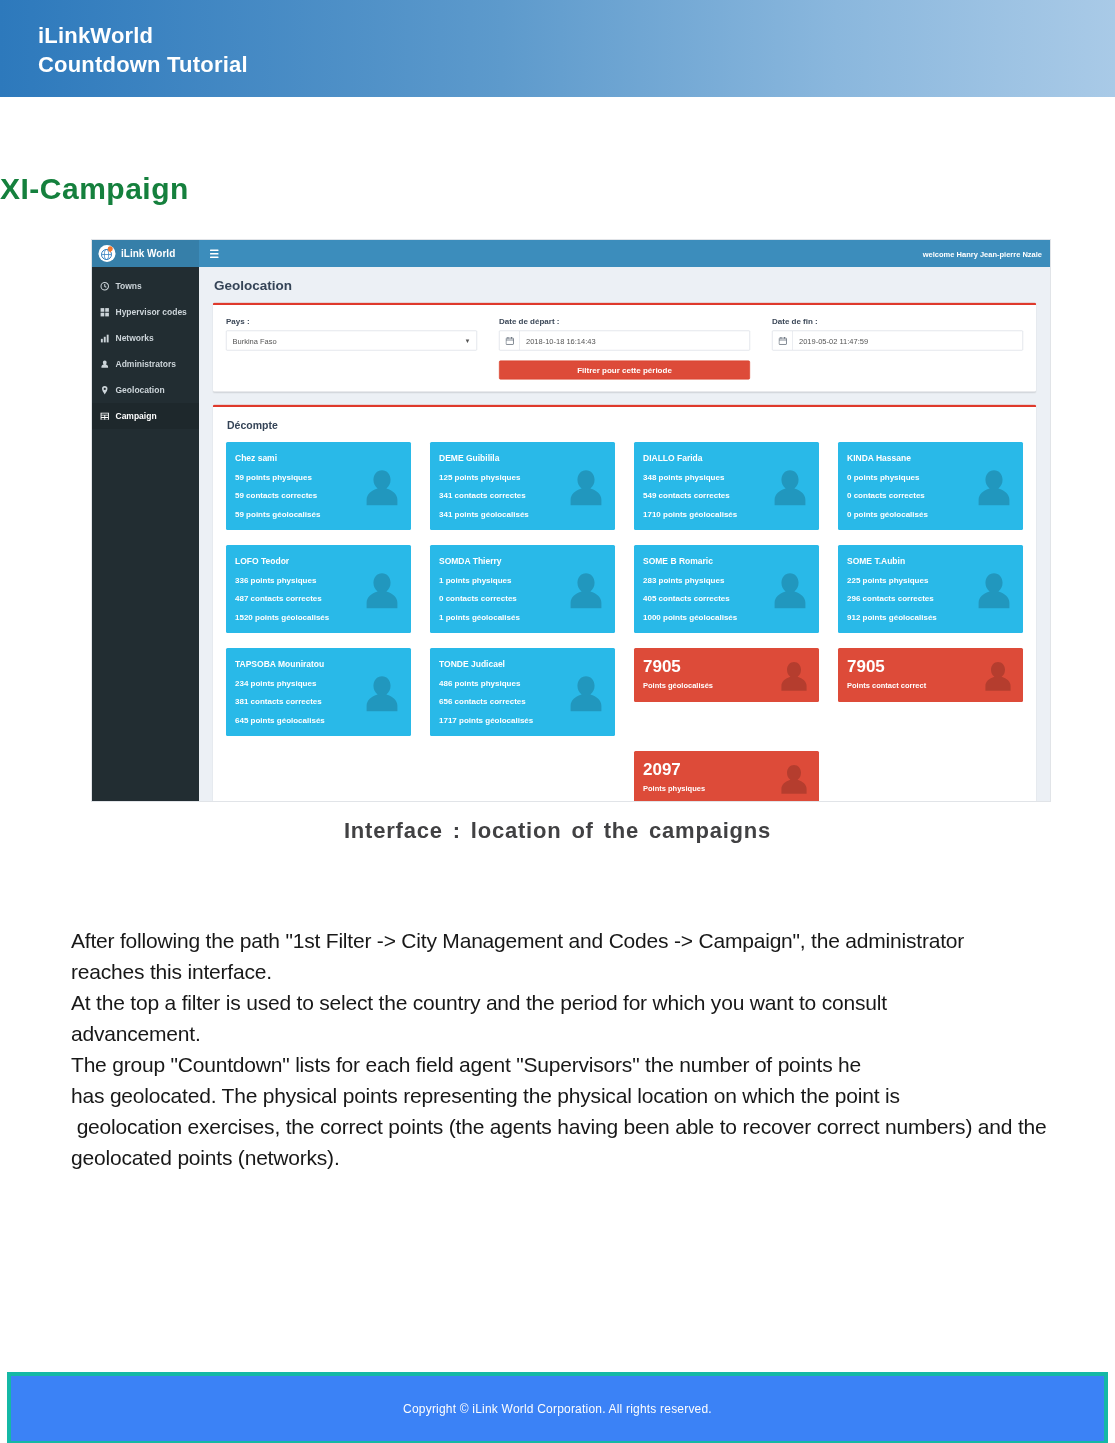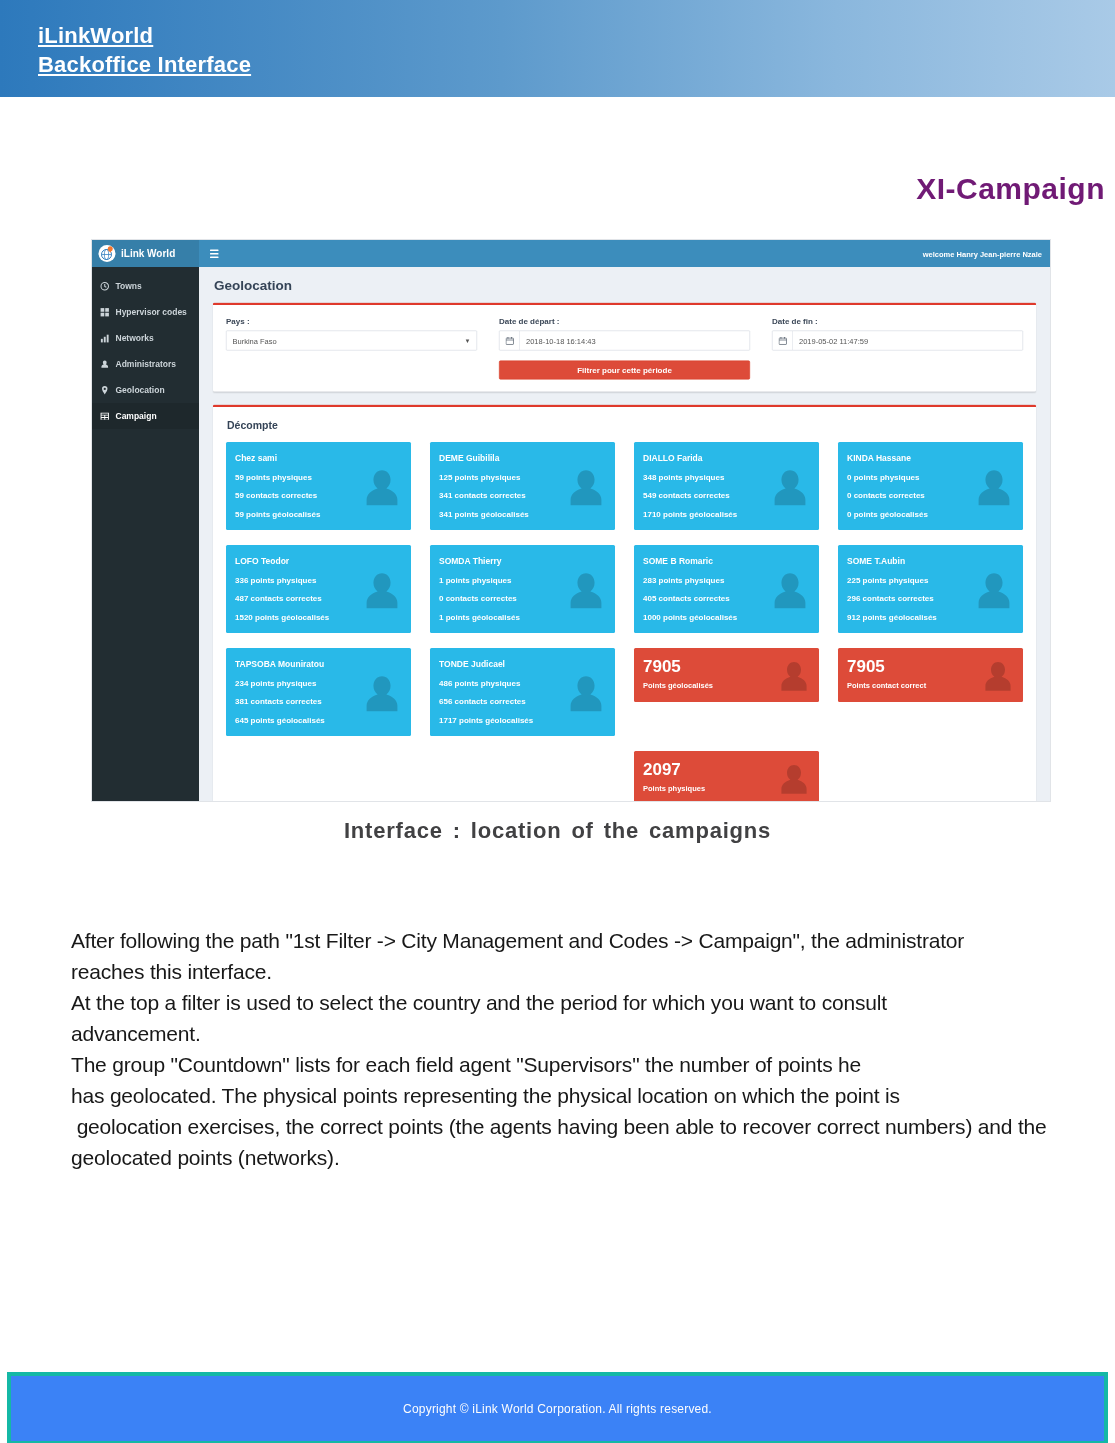--- a/index.html
+++ b/index.html
@@ -3,23 +3,23 @@
 <meta charset="utf-8">
 <style>
   html,body{margin:0;padding:0;background:#ffffff;}
   body{width:1115px;height:1443px;position:relative;overflow:hidden;
        font-family:"Liberation Sans",sans-serif;}
 
   
   .doc-header{position:absolute;left:0;top:0;width:1115px;height:97px;
     background:linear-gradient(90deg,#2d79bc 0%,#5d9acc 45%,#8ab7dd 75%,#a9cae7 100%);
     color:#fff;box-sizing:border-box;padding:21px 0 0 38px;}
-  .doc-header .l1{font-size:22px;font-weight:bold;line-height:29px;letter-spacing:.2px;text-decoration:underline;}
-  .doc-title{position:absolute;left:0;top:172px;width:1105px;text-align:right;
-    font-size:30px;font-weight:bold;color:#701a75;letter-spacing:.5px;}
+  .doc-header .l1{font-size:22px;font-weight:bold;line-height:29px;letter-spacing:.2px;}
+  .doc-title{position:absolute;left:0;top:172px;width:1105px;text-align:left;
+    font-size:30px;font-weight:bold;color:#15803d;letter-spacing:.5px;}
   .doc-caption{position:absolute;left:0;top:818px;width:1115px;text-align:center;
     font-size:22px;font-weight:bold;color:#414143;letter-spacing:.8px;word-spacing:3px;}
   .doc-body{position:absolute;left:71px;top:925px;width:1005px;
     font-size:21px;line-height:31px;color:#181818;letter-spacing:-.2px;
     white-space:pre-wrap;}
   .doc-footer{position:absolute;left:7px;right:7px;top:1372px;height:65px;
     background:#3b82f6;border:4px solid #14b8a6;display:flex;align-items:center;
     justify-content:center;color:#fdfdfd;font-size:12px;letter-spacing:.2px;}
 
   
@@ -83,21 +83,21 @@
   .sil{position:absolute;right:14px;top:50%;transform:translateY(-44%);z-index:0;}
   .card.aqua .sil svg{width:88px;height:88px;fill:rgba(0,0,0,.18);}
   .card.red .sil svg{width:72px;height:72px;fill:rgba(0,0,0,.18);}
   .col3{grid-column:3;}
 </style>
 </head>
 <body>
 
 <div class="doc-header">
   <div class="l1">iLinkWorld</div>
-  <div class="l1">Backoffice Interface</div>
+  <div class="l1">Countdown Tutorial</div>
 </div>
 
 <div class="doc-title">XI-Campaign</div>
 
 <div class="shot">
   <div class="shot-scale">
     <div class="nav">
       <div class="nav-logo">
         <svg viewBox="0 0 36 36">
           <circle cx="18" cy="18" r="17" fill="#ffffff"></circle>

